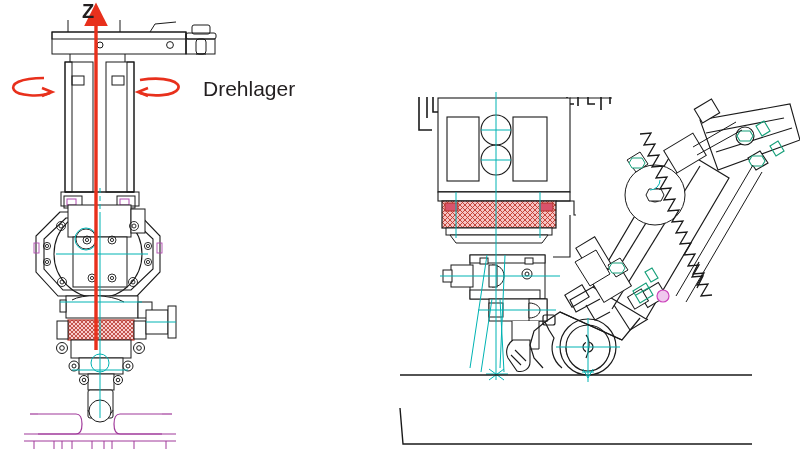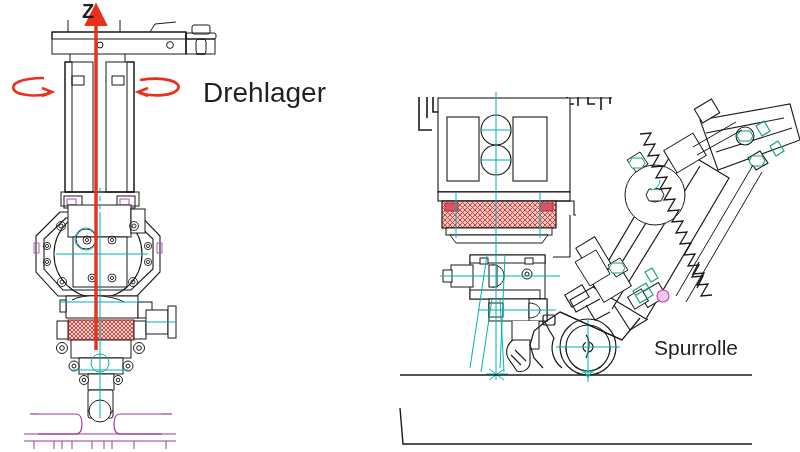--- a/index.html
+++ b/index.html
@@ -22,21 +22,21 @@
   }
   .lbl {
     position: absolute;
     font-family: "Liberation Sans", sans-serif;
     color: #231f20;
     white-space: nowrap;
   }
   .lbl-drehlager {
     left: 203px;
     top: 77px;
-    font-size: 28px;
+    font-size: 21px;
   }
   .lbl-spurrolle {
     left: 654px;
     top: 336px;
     font-size: 21px;
   }
   .lbl-z {
     left: 82px;
     top: 0px;
     font-size: 20px;
@@ -418,15 +418,14 @@
         <rect x="567" y="289" width="20" height="14" transform="rotate(-31 577 296)"></rect>
         <path d="M614,305 L630,330 L648,319"></path>
       </g>
     </g>
   </svg>
 
   <div class="lbl lbl-z">Z</div>
 
   <div class="lbl lbl-drehlager">Drehlager</div>
 
-  <div class="lbl lbl-spurrolle">Spurrolle</div>
 
 </div>
 
 </body></html>

